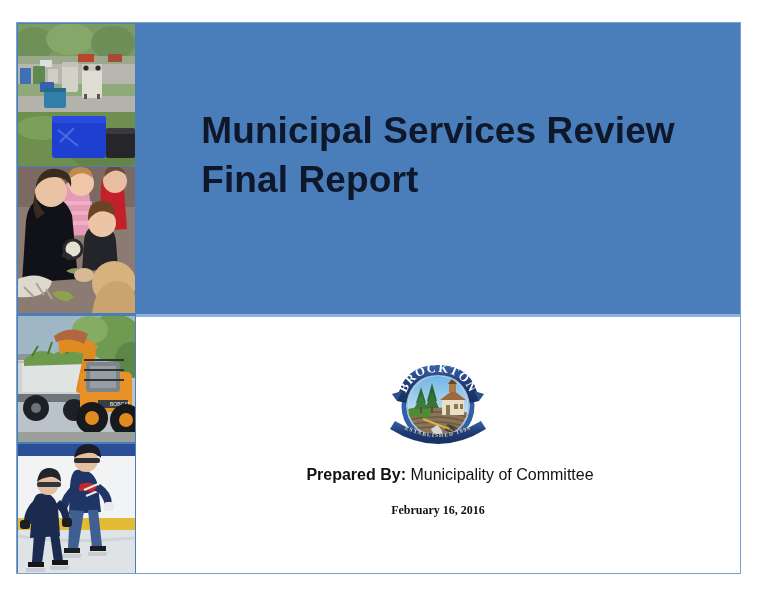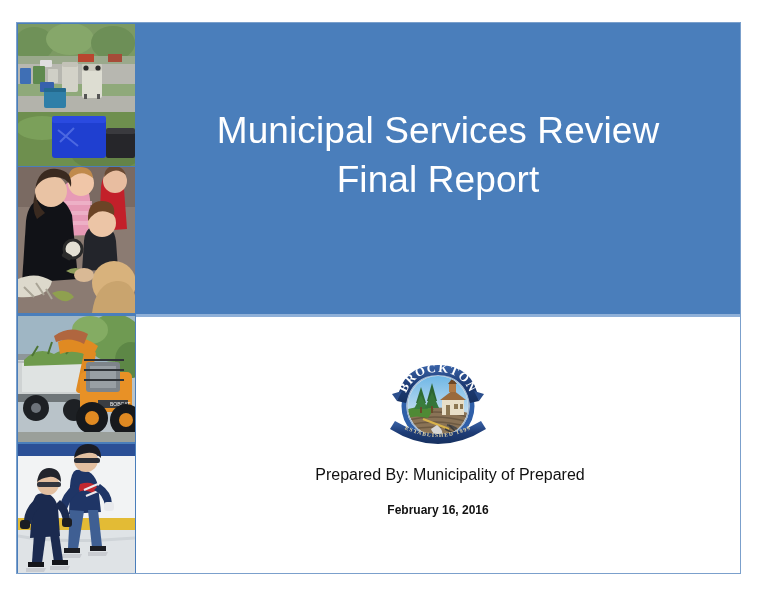--- a/index.html
+++ b/index.html
@@ -44,27 +44,27 @@
   }
   #band-underline {
     position: absolute;
     left: 0; right: 0;
     top: 291px;
     height: 3px;
     background: #8fb0d8;
   }
 
   #report-title {
-    color: #ffffff;
+    color: #0f172a;
     font-size: 37px;
     line-height: 1.30;
-    text-align: center;
     letter-spacing: 0.1px;
     padding: 0 18px 26px 18px;
     white-space: pre-line;
+    font-weight: bold;
   }
 
   #credits-area {
     position: absolute;
     left: 0; right: 0;
     top: 294px; bottom: 0;
     background: #ffffff;
   }
 
   
@@ -83,26 +83,27 @@
     left: 0; right: 0;
     top: 147px;
     text-align: center;
     color: #000000;
   }
   .credit-line {
     font-size: 16px;
     line-height: 21px;
     color: #111111;
   }
-  .credit-strong { font-weight: normal; padding-left: 24px; }
+  .credit-strong { font-weight: bold; padding-left: 24px; }
   #date-line {
     margin-top: 18px;
     font-size: 12px;
     font-weight: bold;
     color: #111111;
+    font-family: Liberation Serif, serif;
   }
 
   
   #photo-strip {
     position: absolute;
     left: 0; top: 0;
     width: 119px;
     height: 100%;
     background: #4a7ebb;
   }
@@ -370,20 +371,20 @@
           <path d="M10 62 q43 26 86 0 l5 8 q-48 30 -96 0z" fill="url(#bannerG)"></path>
           <path id="arcBot" d="M16 68 q37 20 74 0" fill="none"></path>
           <text font-family="Liberation Serif, serif" font-size="5.6" font-weight="bold" fill="#e9d9a8" letter-spacing="1.1">
             <textPath href="#arcBot" startOffset="50%" text-anchor="middle">ESTABLISHED 1999</textPath>
           </text>
         </svg>
       </div>
 
       <div id="credit-lines">
         <div class="credit-line">
-          <span class="credit-strong">Prepared By:</span><span> Municipality of Prepared</span>
+          <span class="credit-strong">Prepared By:</span><span> Municipality of Committee</span>
         </div>
         <div id="date-line">February 16, 2016</div>
       </div>
 
     </div>
   </div>
 </div>
 
 </body></html>

